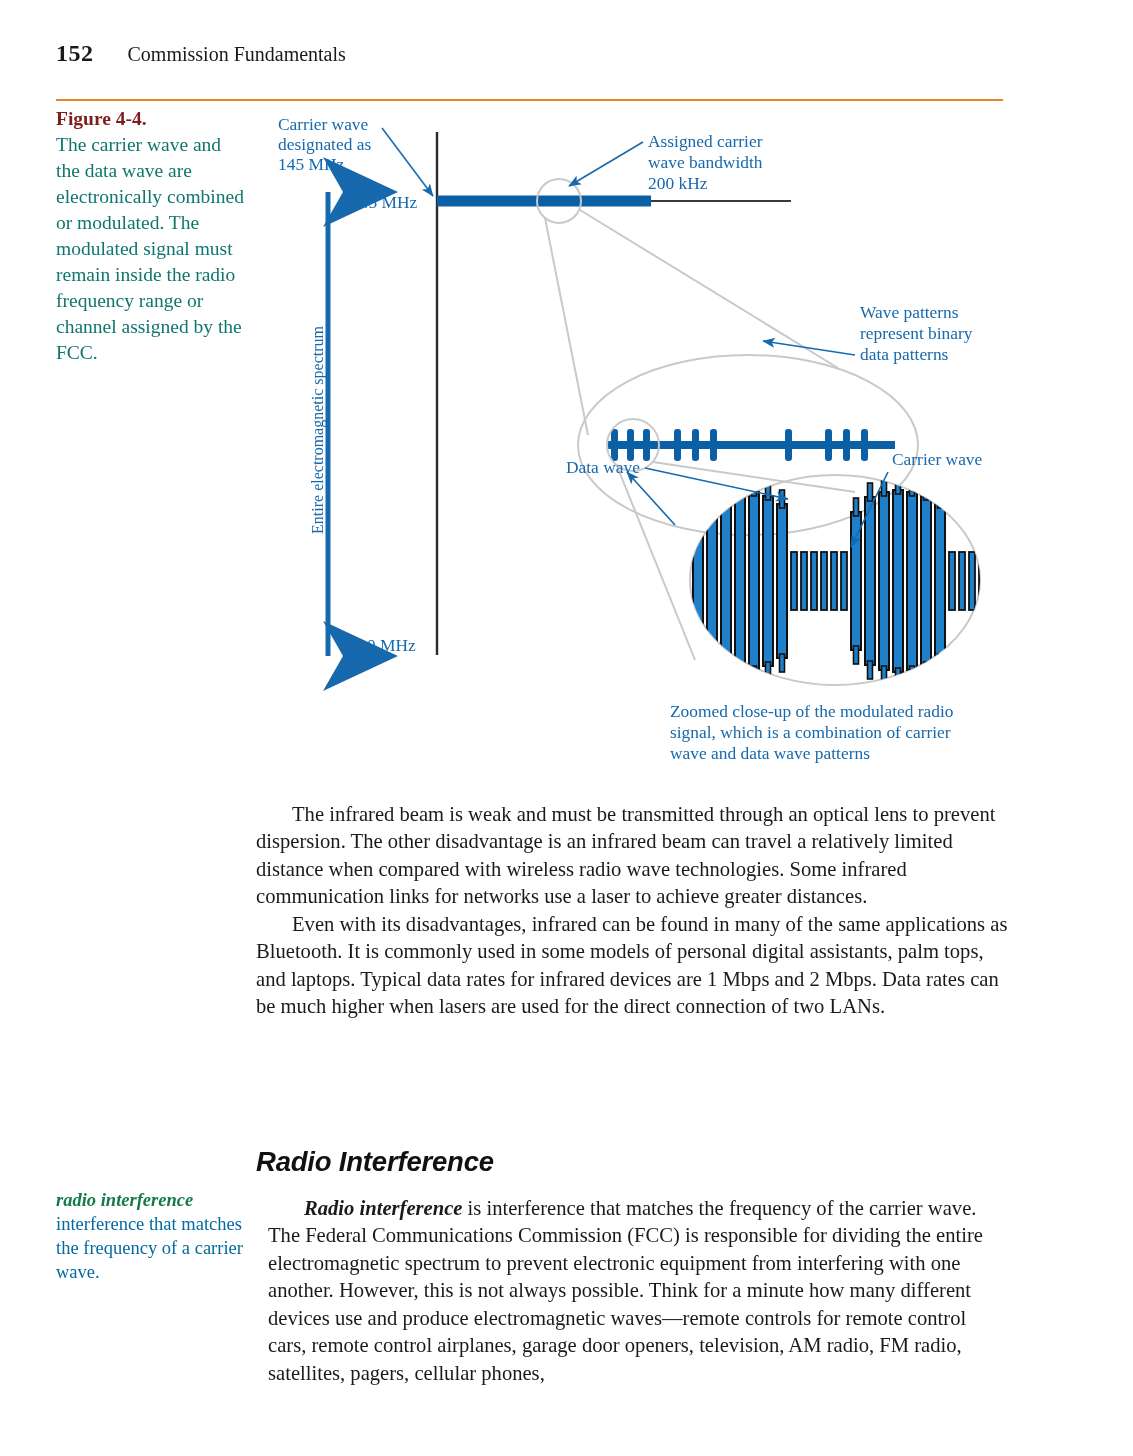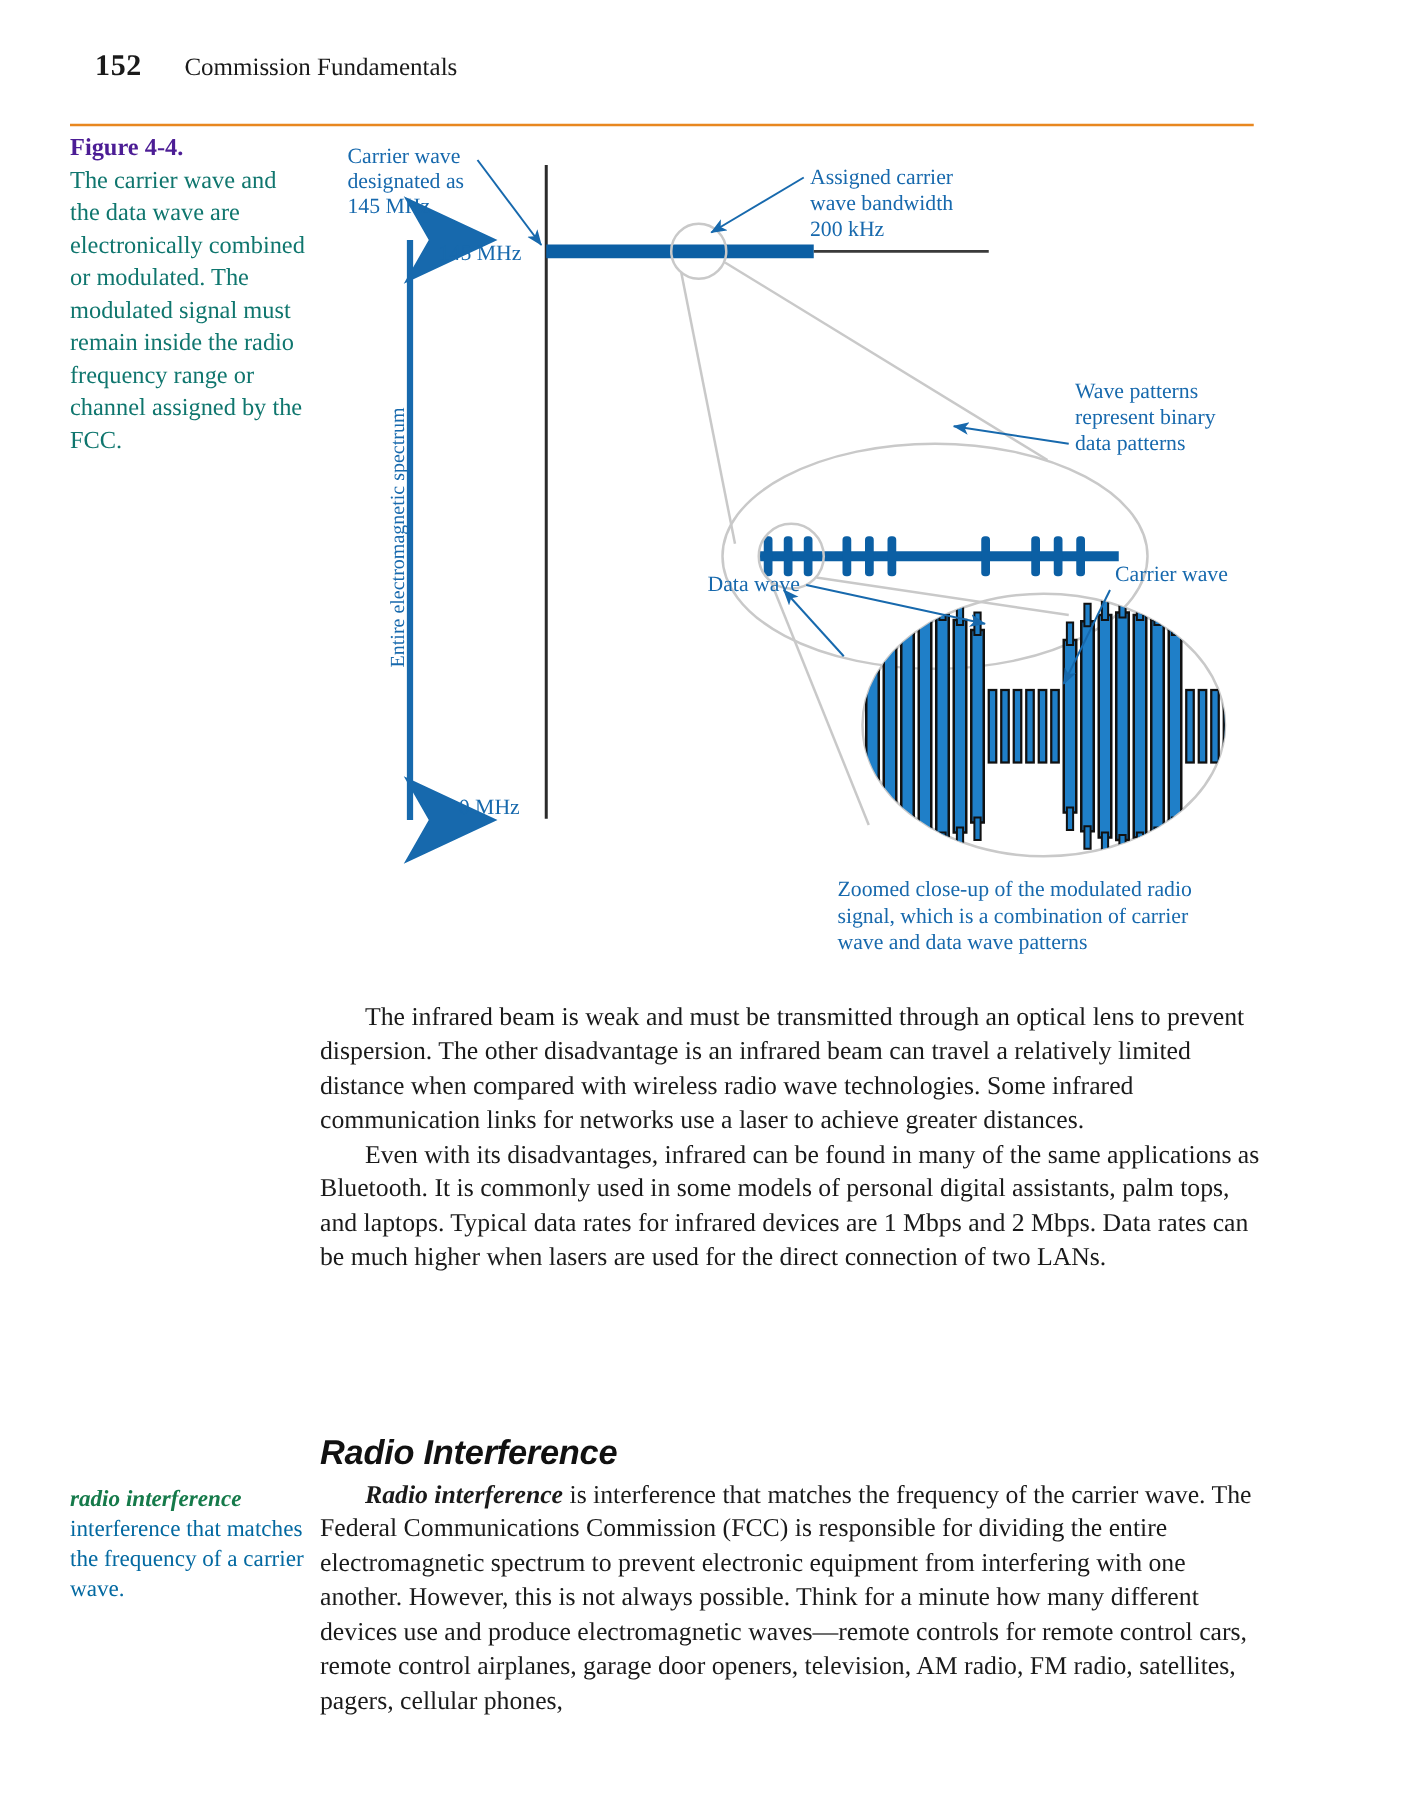--- a/index.html
+++ b/index.html
@@ -19,21 +19,20 @@
   
   .page-header {
     position: absolute;
     left: 56px;
     top: 40px;
     width: 940px;
     height: 34px;
     display: flex;
     align-items: baseline;
     gap: 34px;
-    margin-left: 20px;
   }
   .page-number {
     font-family: "Liberation Serif", serif;
     font-weight: bold;
     font-size: 24px;
     letter-spacing: .5px;
   }
   .running-head {
     font-family: "Liberation Serif", serif;
     font-size: 20px;
@@ -52,21 +51,21 @@
   .figure-caption {
     position: absolute;
     left: 56px;
     top: 106px;
     width: 190px;
   }
   .figure-caption .fig-label {
     font-family: "Liberation Serif", serif;
     font-weight: bold;
     font-size: 19.5px;
-    color: #4c1d95;
+    color: #7f1d1d;
     display: block;
     line-height: 1.34;
   }
   .figure-caption .fig-text {
     font-family: "Liberation Serif", serif;
     font-size: 19.5px;
     line-height: 1.335;
     color: #0f766e;
     display: block;
   }
@@ -109,21 +108,21 @@
     color: #111;
   }
 
   .body-col2 {
     position: absolute;
     left: 256px;
     top: 1183px;
     width: 756px;
   }
   .body-col2 p {
-    margin: 0;
+    margin: 12px;
     font-family: "Liberation Serif", serif;
     font-size: 20.6px;
     line-height: 1.335;
   }
   .body-col2 p.indent { text-indent: 36px; }
   .body-col2 em { font-style: italic; font-weight: bold; }
 
   
   .glossary {
     position: absolute;

